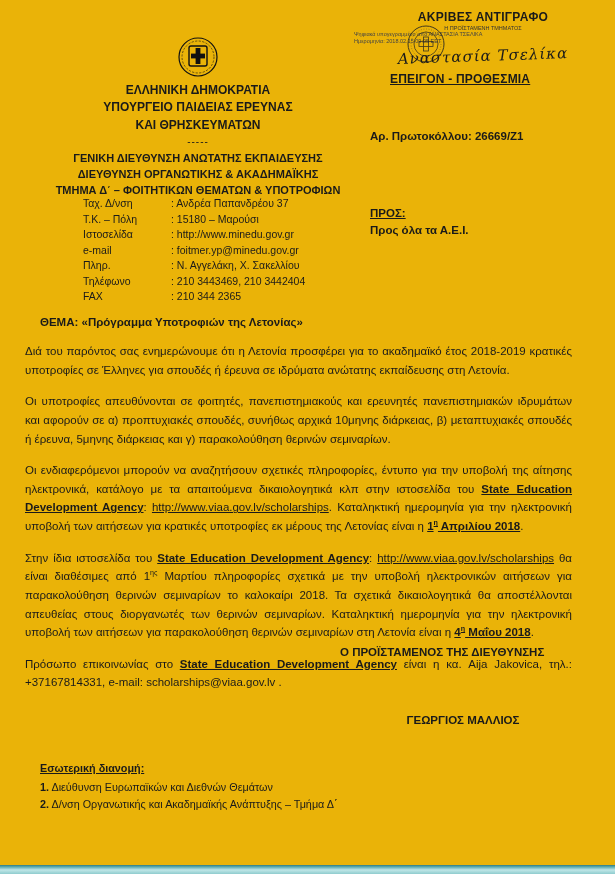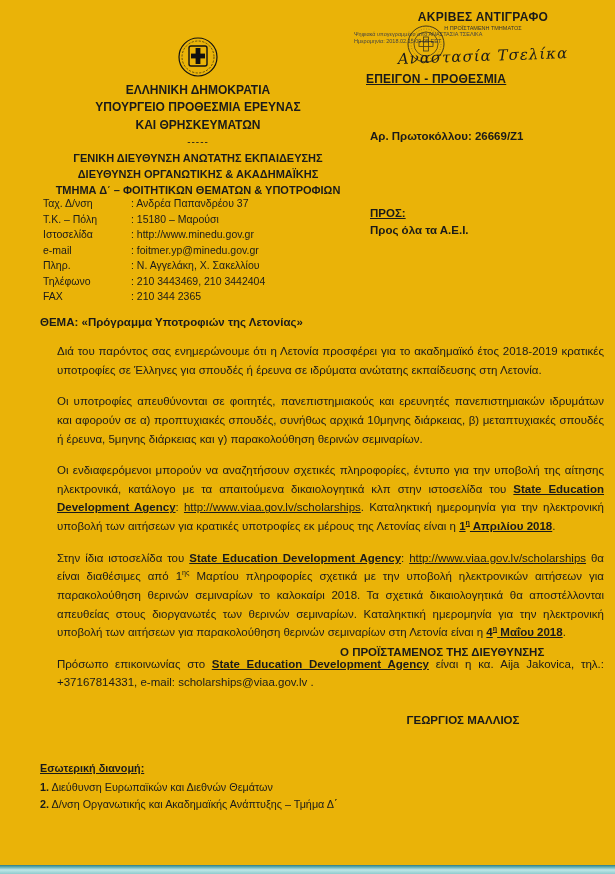--- a/index.html
+++ b/index.html
@@ -24,38 +24,38 @@
   }
 
   
   .hdr-left{position:absolute;left:38px;top:36px;width:320px;text-align:center;}
   .emblem{display:inline-block;}
   .hdr-bold{font-weight:bold;font-size:12px;line-height:1.45;}
   .hdr-divider{font-size:10px;letter-spacing:1px;margin:2px 0 4px 0;}
   .dept{font-weight:bold;font-size:11px;line-height:1.45;}
 
   .urgency{
-    position:absolute;left:366px;top:72px;font-weight:bold;font-size:12px;
+    position:absolute;left:390px;top:72px;font-weight:bold;font-size:12px;
     text-decoration:underline;letter-spacing:0.2px;
   }
   .meta{position:absolute;left:370px;top:128px;font-weight:bold;font-size:11.5px;line-height:1.5;}
 
   
   .contact{position:absolute;left:43px;top:196px;font-size:10.5px;line-height:1.48;}
   .crow{display:flex;}
-  .clabel{width:88px;flex-shrink:0;}
+  .clabel{width:88px;flex-shrink:0;margin-left:40px;}
   .cvalue{white-space:nowrap;}
 
   
   .recipient{position:absolute;left:370px;top:205px;font-weight:bold;font-size:11.5px;line-height:1.5;}
   .recipient .to{text-decoration:underline;}
 
   
   .subject{position:absolute;left:40px;top:316px;width:546px;font-weight:bold;font-size:11.5px;}
-  .bodytext{position:absolute;left:57px;top:342px;width:547px;}
+  .bodytext{position:absolute;left:25px;top:342px;width:547px;}
   .bodytext p{margin:0 0 13px 0;font-size:11.5px;line-height:1.62;text-align:justify;}
 
   
   .signoff-title{position:absolute;left:340px;top:646px;width:246px;font-weight:bold;font-size:11.5px;}
   .signoff-name{position:absolute;left:340px;top:714px;width:246px;text-align:center;font-weight:bold;font-size:11.5px;}
 
   
   .distribution{position:absolute;left:40px;top:760px;font-size:10.8px;line-height:1.58;}
   .dist-title{font-weight:bold;text-decoration:underline;margin-bottom:2px;}
   .dist-item .num{font-weight:bold;}
@@ -87,21 +87,21 @@
 
   <div class="hdr-left">
     <svg class="emblem" width="42" height="42" viewBox="0 0 42 42">
       <circle cx="21" cy="21" r="19" fill="none" stroke="#111" stroke-width="1.2"></circle>
       <circle cx="21" cy="21" r="16" fill="none" stroke="#111" stroke-width="0.6" stroke-dasharray="2.2,1.4"></circle>
       <rect x="12" y="10" width="18" height="20" rx="2" fill="none" stroke="#111" stroke-width="1.4"></rect>
       <rect x="18.6" y="12" width="4.8" height="16" fill="#111"></rect>
       <rect x="14" y="17.6" width="14" height="4.8" fill="#111"></rect>
     </svg>
     <div class="hdr-bold">ΕΛΛΗΝΙΚΗ ΔΗΜΟΚΡΑΤΙΑ</div>
-    <div class="hdr-bold">ΥΠΟΥΡΓΕΙΟ ΠΡΟΘΕΣΜΙΑ ΕΡΕΥΝΑΣ</div>
+    <div class="hdr-bold">ΥΠΟΥΡΓΕΙΟ ΠΑΙΔΕΙΑΣ ΕΡΕΥΝΑΣ</div>
     <div class="hdr-bold">ΚΑΙ ΘΡΗΣΚΕΥΜΑΤΩΝ</div>
     <div class="hdr-divider">-----</div>
     <div class="dept">ΓΕΝΙΚΗ ΔΙΕΥΘΥΝΣΗ ΑΝΩΤΑΤΗΣ ΕΚΠΑΙΔΕΥΣΗΣ</div>
     <div class="dept">ΔΙΕΥΘΥΝΣΗ ΟΡΓΑΝΩΤΙΚΗΣ &amp; ΑΚΑΔΗΜΑΪΚΗΣ</div>
     <div class="dept">ΤΜΗΜΑ Δ΄ – ΦΟΙΤΗΤΙΚΩΝ ΘΕΜΑΤΩΝ &amp; ΥΠΟΤΡΟΦΙΩΝ</div>
   </div>
 
   <div class="urgency">ΕΠΕΙΓΟΝ  -  ΠΡΟΘΕΣΜΙΑ</div>
 
   <div class="meta">

